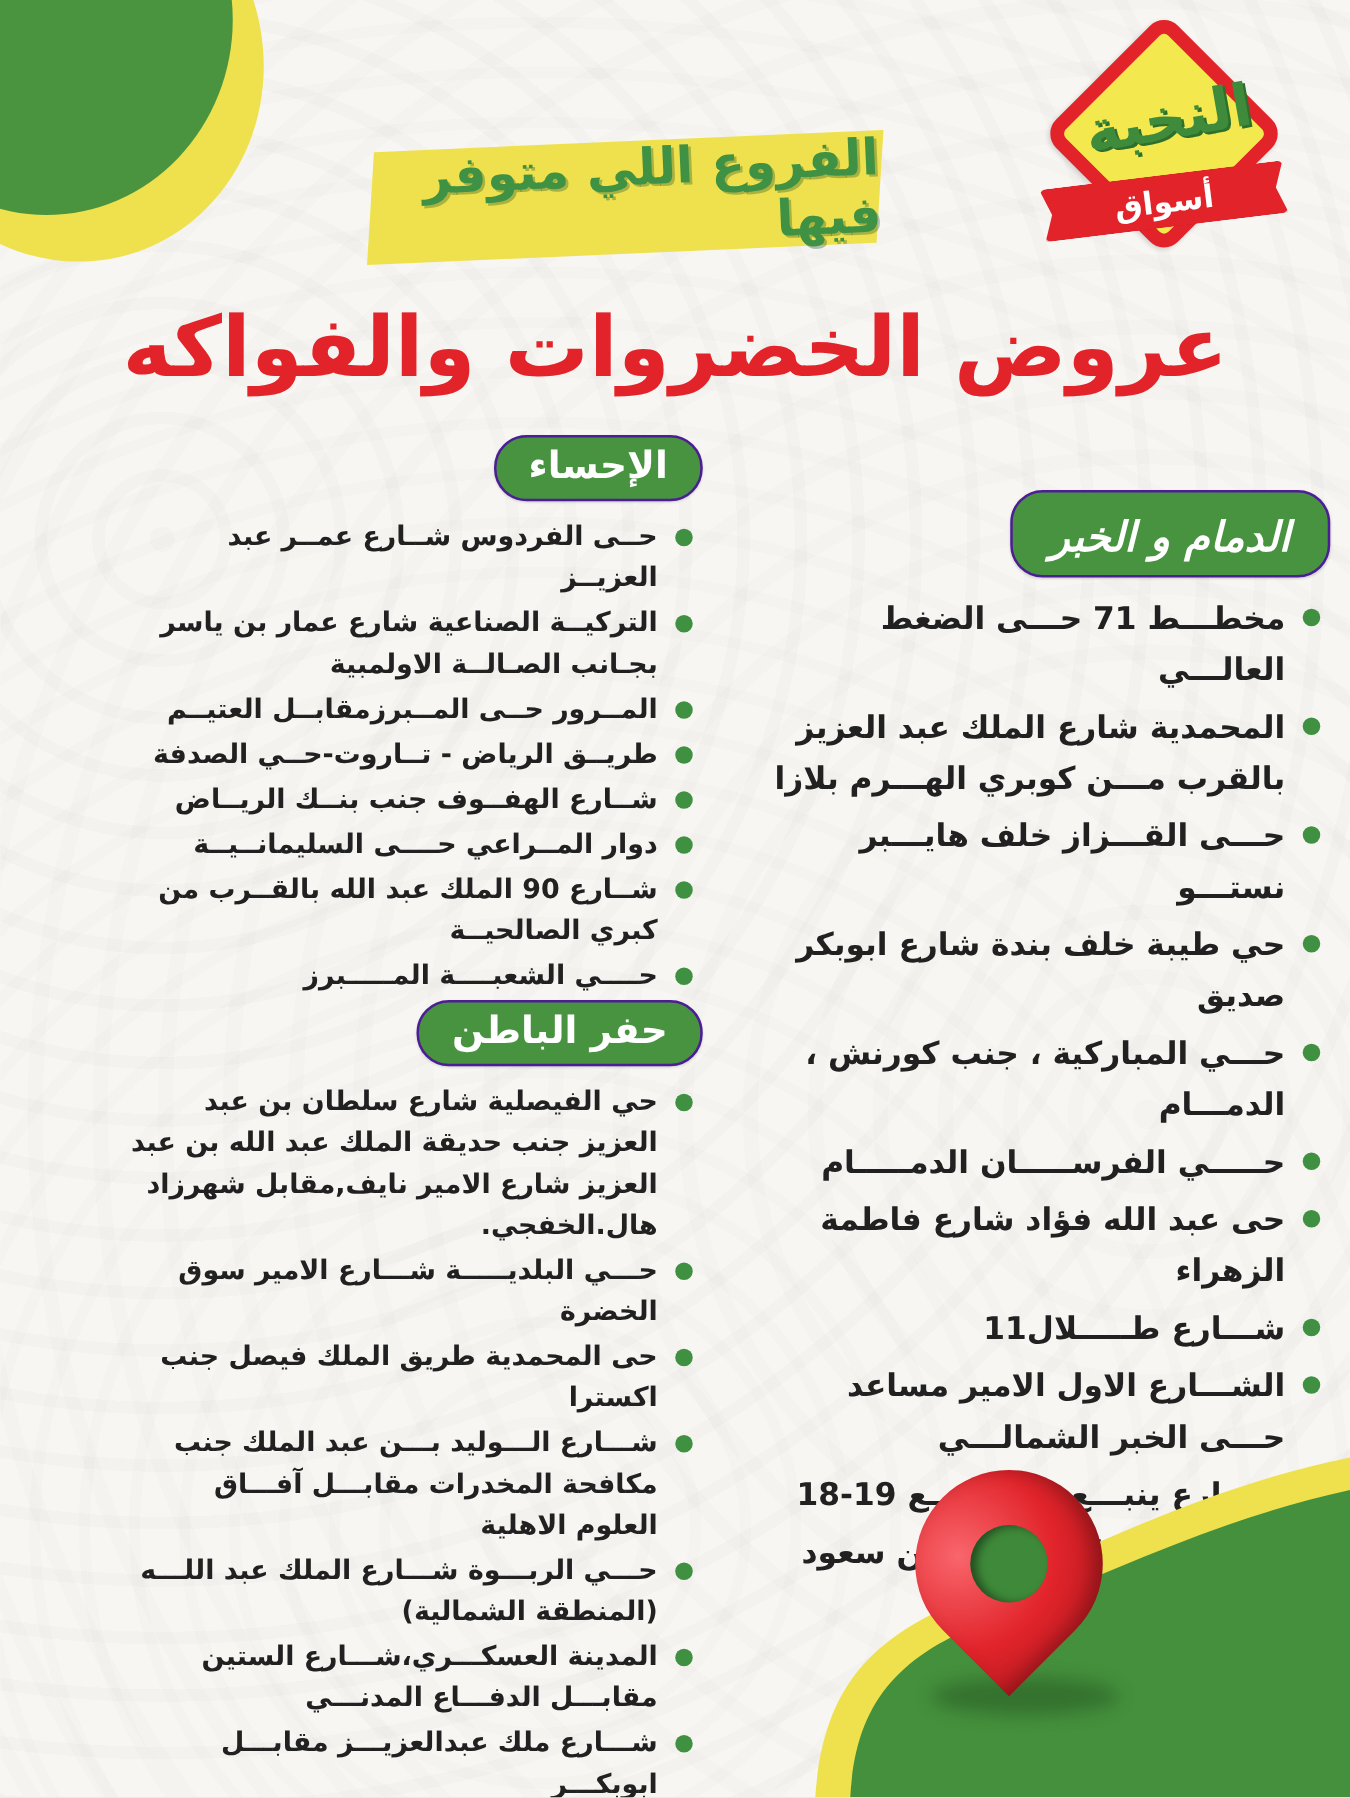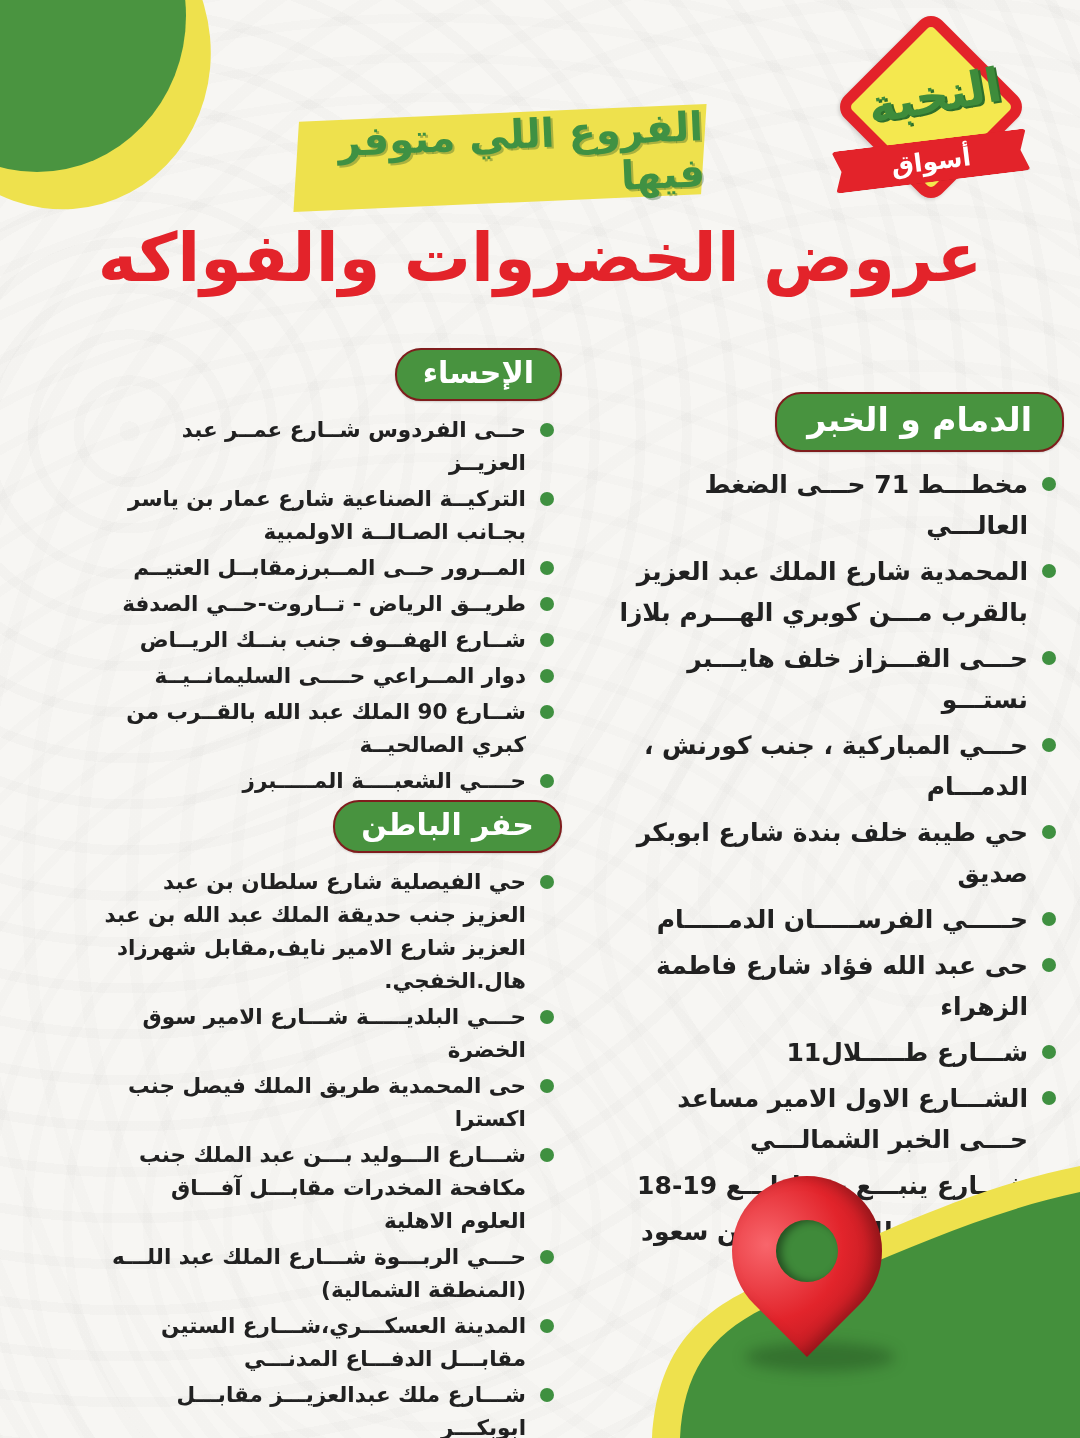--- a/index.html
+++ b/index.html
@@ -70,37 +70,37 @@
     transform:rotate(-2.5deg) skewX(-6deg);
     display:flex;align-items:center;justify-content:center;
   }
   .banner span{
     transform:skewX(6deg);
     color:#3f9143;font-size:40px;font-weight:bold;
     text-shadow:2px 2px 0 rgba(40,90,40,.35);
   }
   
   .title{
-    position:absolute;left:0;top:212px;width:1080px;
+    position:absolute;left:0;top:232px;width:1080px;
     text-align:center;color:var(--red);
     font-size:67px;font-weight:bold;line-height:1.4;
   }
   
   .col{position:absolute;}
   .col-left{left:98px;top:348px;width:464px;}
   .col-right{left:618px;top:392px;width:446px;}
   .badge{
     display:inline-block;
     background:var(--green);color:#fff;font-weight:bold;
     border-radius:26px;padding:5px 26px 9px;
-    border:2px solid #7f1d1d;
+    border:2px solid #4c1d95;
     box-shadow:0 1px 2px rgba(0,0,0,.15);
   }
   .col-left .badge{font-size:30px;}
-  .col-right .badge{font-size:33px;padding:6px 30px 11px;}
+  .col-right .badge{font-size:33px;padding:16px 30px 11px;font-style:italic;}
   .badge-row{text-align:right;}
   .badge-row.gap{}
   ul.branches{list-style:none;margin:12px 0 0;padding:0;text-align:right;}
   ul.branches li{
     position:relative;padding-right:36px;font-weight:bold;color:var(--text);
   }
   ul.branches li::before{
     content:"";position:absolute;right:8px;width:14px;height:14px;border-radius:50%;
     background:#3f9040;
   }
@@ -182,22 +182,22 @@
   </div>
 
   <div class="col col-right">
     <div class="badge-row">
       <span class="badge">الدمام و الخبر</span>
     </div>
     <ul class="branches">
       <li>مخطـــط 71 حـــى الضغط العالـــي</li>
       <li>المحمدية شارع الملك عبد العزيز بالقرب مـــن كوبري الهـــرم بلازا</li>
       <li>حـــى القـــزاز خلف هايـــبر نستـــو</li>
+      <li>حي طيبة خلف بندة شارع ابوبكر صديق</li>
       <li>حـــي المباركية ، جنب كورنش ، الدمـــام</li>
-      <li>حي طيبة خلف بندة شارع ابوبكر صديق</li>
       <li>حـــــي الفرســـــان الدمـــــام</li>
       <li>حى عبد الله فؤاد شارع فاطمة الزهراء</li>
       <li>شـــارع طـــــلال11</li>
       <li>الشـــارع الاول الامير مساعد حـــى الخبر الشمالـــي</li>
       <li>شـــارع ينبـــع ، تقاطـــع 19-18</li>
       <li>شـــارع الملك عبد الله بن سعود مقابـــل سوق السمك</li>
     </ul>
   </div>
 
   <svg class="wave" viewBox="0 0 430 300" aria-hidden="true">

